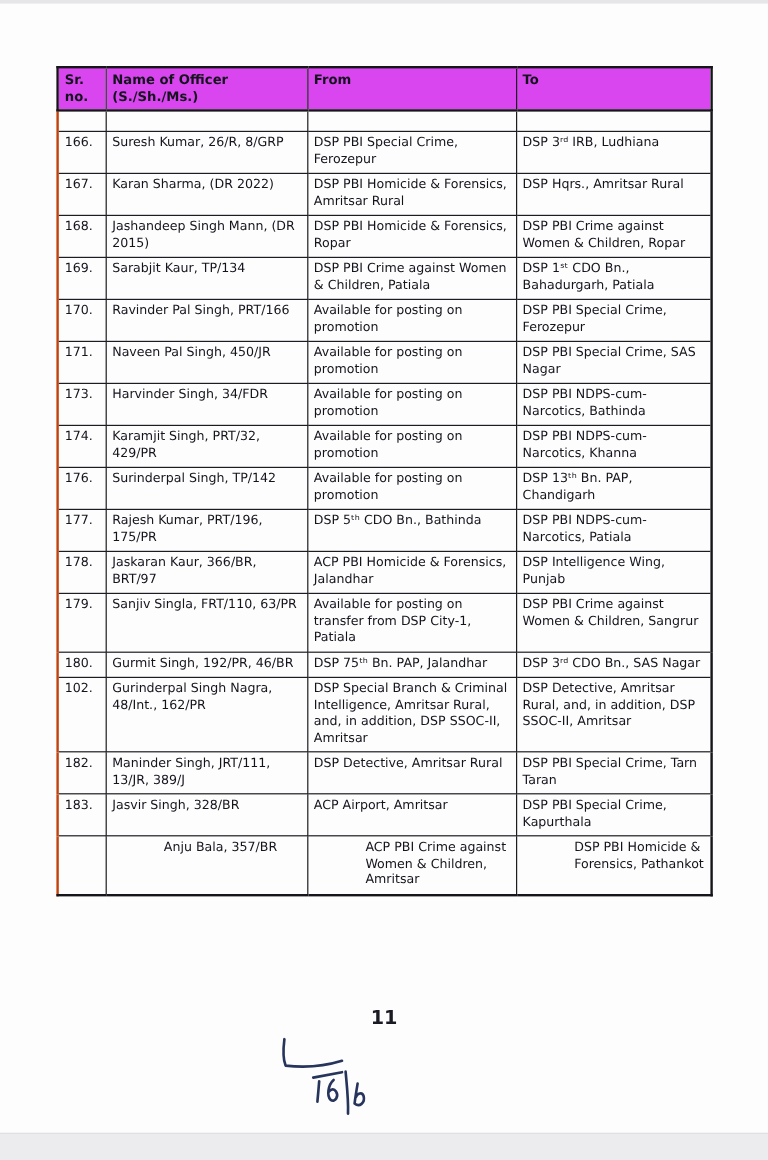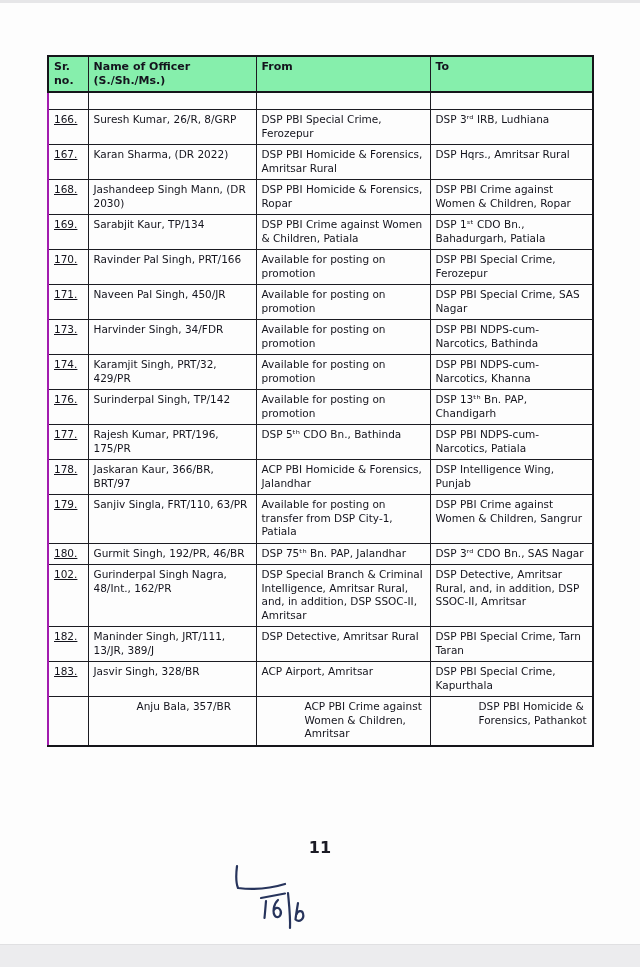--- a/index.html
+++ b/index.html
@@ -41,30 +41,30 @@
   table.officers col.c-from { width: 174px; }
   table.officers col.c-to   { width: 163px; }
   table.officers th, table.officers td {
     border: 1px solid #1c1c22;
     vertical-align: top;
     text-align: left;
     padding: 3px 5px 4px 5px;
     overflow: hidden;
   }
   table.officers thead th {
-    background: #86efac;
+    background: #d946ef;
     font-weight: bold;
     border-top: 2px solid #15151a;
     border-bottom: 2px solid #15151a;
     font-size: 11px;
     line-height: 13.5px;
   }
   table.officers thead th:first-child { border-left: 2px solid #15151a; }
   table.officers thead th:last-child  { border-right: 2px solid #15151a; }
-  table.officers td:first-child { border-left: 2px solid #a21caf; text-decoration: underline; }
+  table.officers td:first-child { border-left: 2px solid #c2410c; }
   table.officers td:last-child  { border-right: 2px solid #15151a; }
   table.officers tr:last-child td { border-bottom: 2px solid #15151a; padding-left: 48px; }
   tr.spacer-row td { height: 12px; padding: 2px; }
   td.cell-sr { padding-left: 4px; }
   .page-number {
     position: absolute;
     top: 838px; left: 0;
     width: 640px;
     text-align: center;
     font-size: 16px;
@@ -117,21 +117,21 @@
 
     <tr>
       <td class="cell-sr">167.</td>
       <td>Karan Sharma, (DR 2022)</td>
       <td>DSP PBI Homicide &amp; Forensics, Amritsar Rural</td>
       <td>DSP Hqrs., Amritsar Rural</td>
     </tr>
 
     <tr>
       <td class="cell-sr">168.</td>
-      <td>Jashandeep Singh Mann, (DR 2030)</td>
+      <td>Jashandeep Singh Mann, (DR 2015)</td>
       <td>DSP PBI Homicide &amp; Forensics, Ropar</td>
       <td>DSP PBI Crime against Women &amp; Children, Ropar</td>
     </tr>
 
     <tr>
       <td class="cell-sr">169.</td>
       <td>Sarabjit Kaur, TP/134</td>
       <td>DSP PBI Crime against Women &amp; Children, Patiala</td>
       <td>DSP 1ˢᵗ CDO Bn., Bahadurgarh, Patiala</td>
     </tr>

